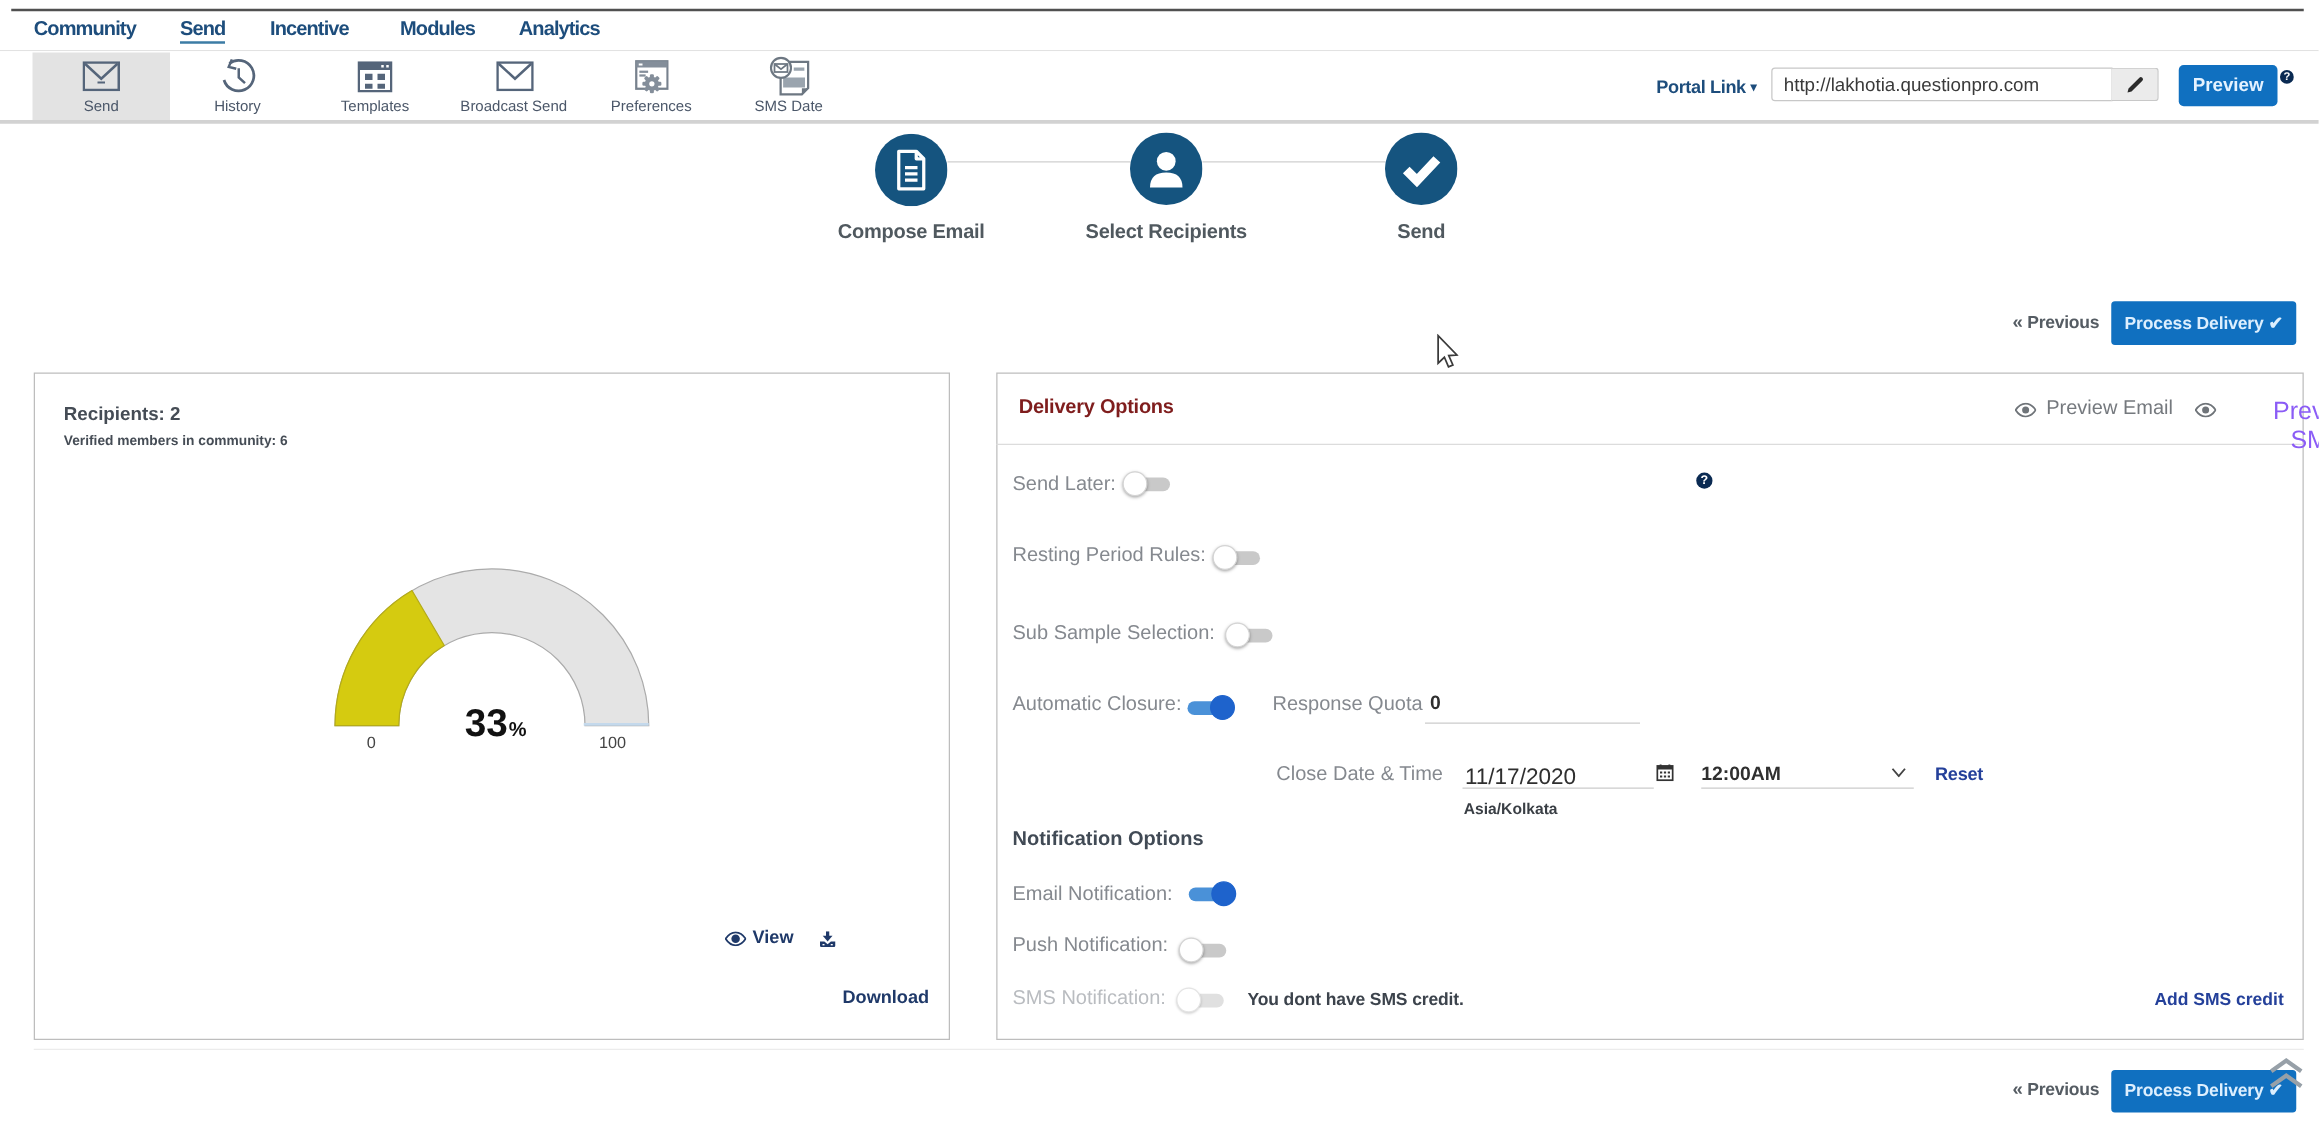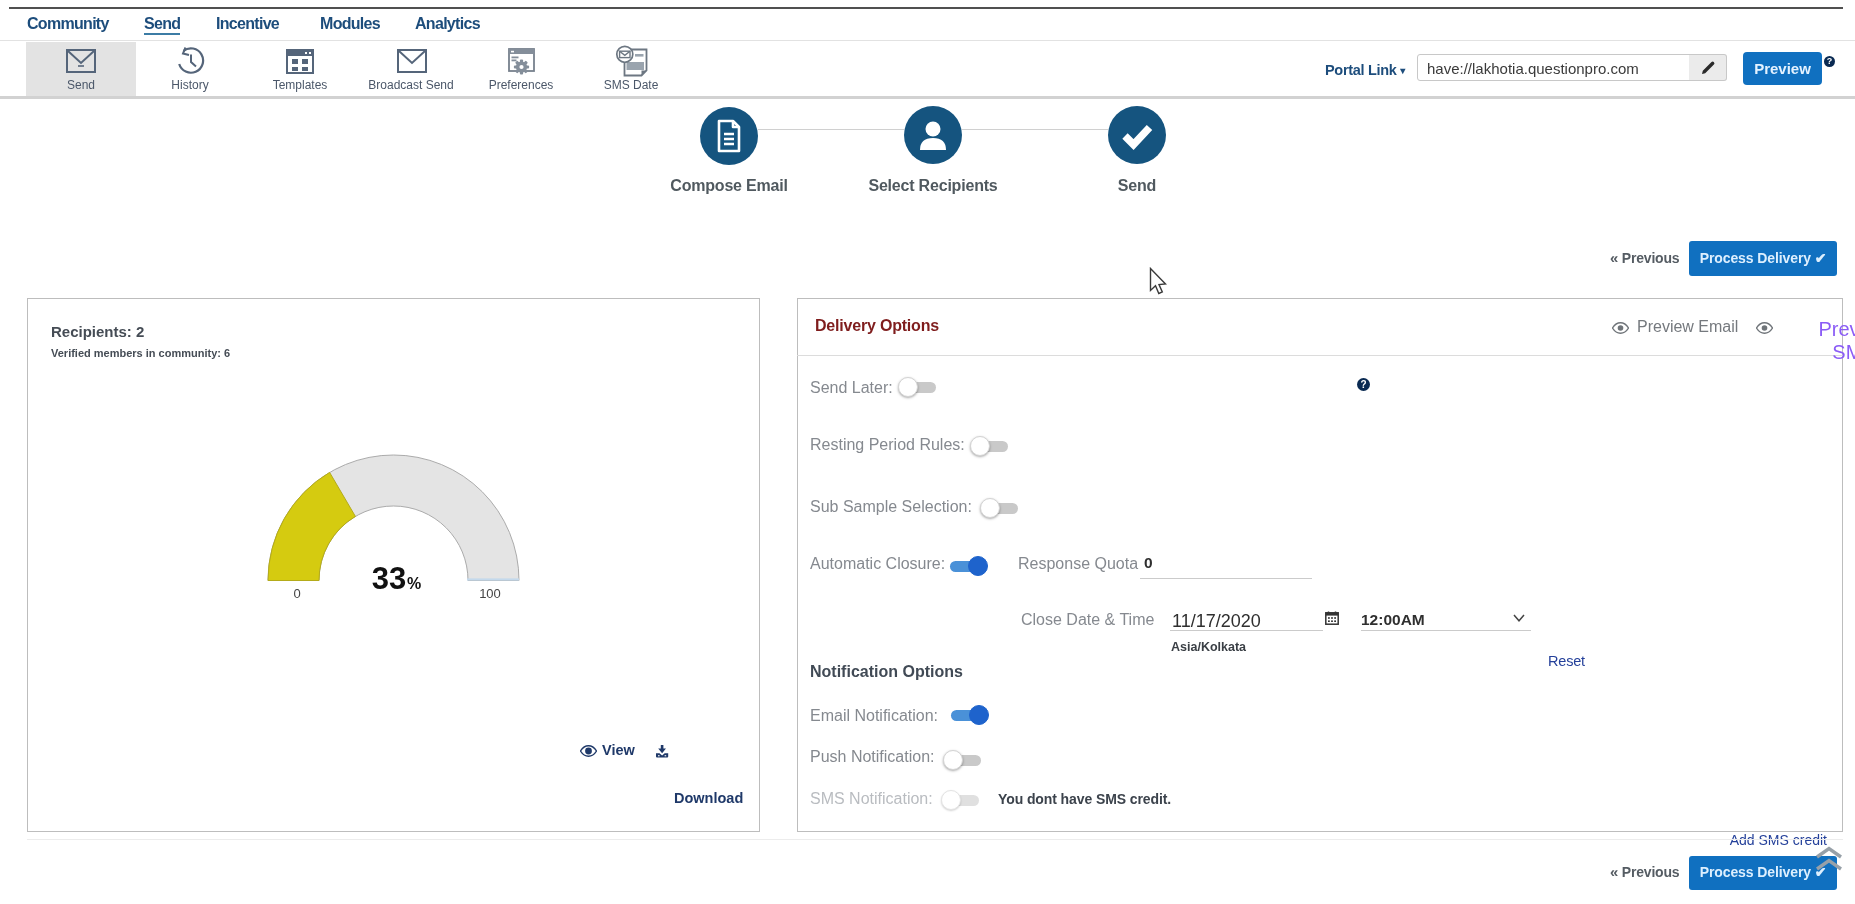--- a/index.html
+++ b/index.html
@@ -1,21 +1,21 @@
 <!DOCTYPE html>
 <html><head>
 <meta charset="utf-8">
 <style>
   html,body{margin:0;padding:0;background:#ffffff;}
   body{font-family:"Liberation Sans", sans-serif; width:1855px; height:904px; position:relative; overflow:hidden;}
   .abs{position:absolute;}
   .navitem{position:absolute; top:15px; font-size:16px; letter-spacing:-0.7px; font-weight:bold; color:#1d4d7c;}
   .toollabel{font-size:12px; color:#4b5769; text-align:center;}
   .glabel{color:#85898f; font-size:16px;}
-  .blue-link{color:#24409a; font-weight:normal;margin-top:41px;}
+  .blue-link{color:#24409a; font-weight:bold;}
   .sw{position:absolute; width:38px; height:20px;}
   .sw .track{position:absolute; left:5px; right:0; top:5px; height:11px; border-radius:6px; background:#c9c9c9;}
   .sw .knob{position:absolute; left:0; top:0; width:18px; height:18px; border-radius:50%; background:#fff; border:1px solid #d4d4d4; box-shadow:0 1px 2.5px rgba(0,0,0,0.35);}
   .sw.on .track{left:0; right:5px; background:#4a91d8;}
   .sw.on .knob{left:auto; right:0; background:#1e63cc; border:1px solid #1e63cc; box-shadow:none;}
   .sw.dis .track{background:#e0e0e0;}
   .sw.dis .knob{border-color:#e4e4e4; box-shadow:0 1px 2px rgba(0,0,0,0.18);}
   .ul{position:absolute; height:1px; background:#cbcbcb;}
 </style>
 </head>
@@ -97,21 +97,21 @@
   </svg>
   <div class="abs toollabel" style="left:41px; top:78px; width:80px;">Send</div>
   <div class="abs toollabel" style="left:150px; top:78px; width:80px;">History</div>
   <div class="abs toollabel" style="left:260px; top:78px; width:80px;">Templates</div>
   <div class="abs toollabel" style="left:356px; top:78px; width:110px;">Broadcast Send</div>
   <div class="abs toollabel" style="left:481px; top:78px; width:80px;">Preferences</div>
   <div class="abs toollabel" style="left:591px; top:78px; width:80px;">SMS Date</div>
 
   <div class="abs" style="left:1325px; top:62px; font-size:14.5px; letter-spacing:-0.3px; font-weight:bold; color:#1d4d7c;">Portal Link <span style="font-size:10px; position:relative; top:-1px;">▾</span></div>
   <div class="abs" style="left:1417px; top:54px; width:271px; height:25px; border:1px solid #c8c8c8; border-radius:3px 0 0 3px; background:#fff;"></div>
-  <div class="abs" style="left:1427px; top:60px; font-size:15px; color:#3a3a3a;">have://lakhotia.questionpro.com</div>
+  <div class="abs" style="left:1427px; top:60px; font-size:15px; color:#3a3a3a;">http://lakhotia.questionpro.com</div>
   <div class="abs" style="left:1689px; top:54px; width:38px; height:27px; background:#ebebeb; border:1px solid #c8c8c8; border-left:none; border-radius:0 3px 3px 0; box-sizing:border-box;"></div>
   <svg id="pencil" class="abs" style="left:1699px; top:59px;" width="18" height="18" viewBox="0 0 18 18">
     <path d="M3 15 L3.8 11.8 L12.5 3.1 A1.6 1.6 0 0 1 14.8 3.1 L14.9 3.2 A1.6 1.6 0 0 1 14.9 5.5 L6.2 14.2 Z" fill="#2b2b2b"></path>
   </svg>
   <div class="abs" style="left:1743px; top:52px; width:79px; height:33px; background:#1070c0; border-radius:4px; text-align:center; line-height:33px; font-size:15px; font-weight:bold; color:#e4f2ff;">Preview</div>
   <div class="abs" style="left:1824px; top:56px; width:11px; height:11px; border-radius:50%; background:#0a2a52; color:#fff; font-size:9px; font-weight:bold; text-align:center; line-height:11px;">?</div>
 
   <div class="abs" style="left:758px; top:129px; width:146px; height:1px; background:#d0d0d0;"></div>
   <div class="abs" style="left:962px; top:129px; width:146px; height:1px; background:#d0d0d0;"></div>
   <svg id="step1" class="abs" style="left:700px; top:107px;" width="58" height="58" viewBox="0 0 58 58">

